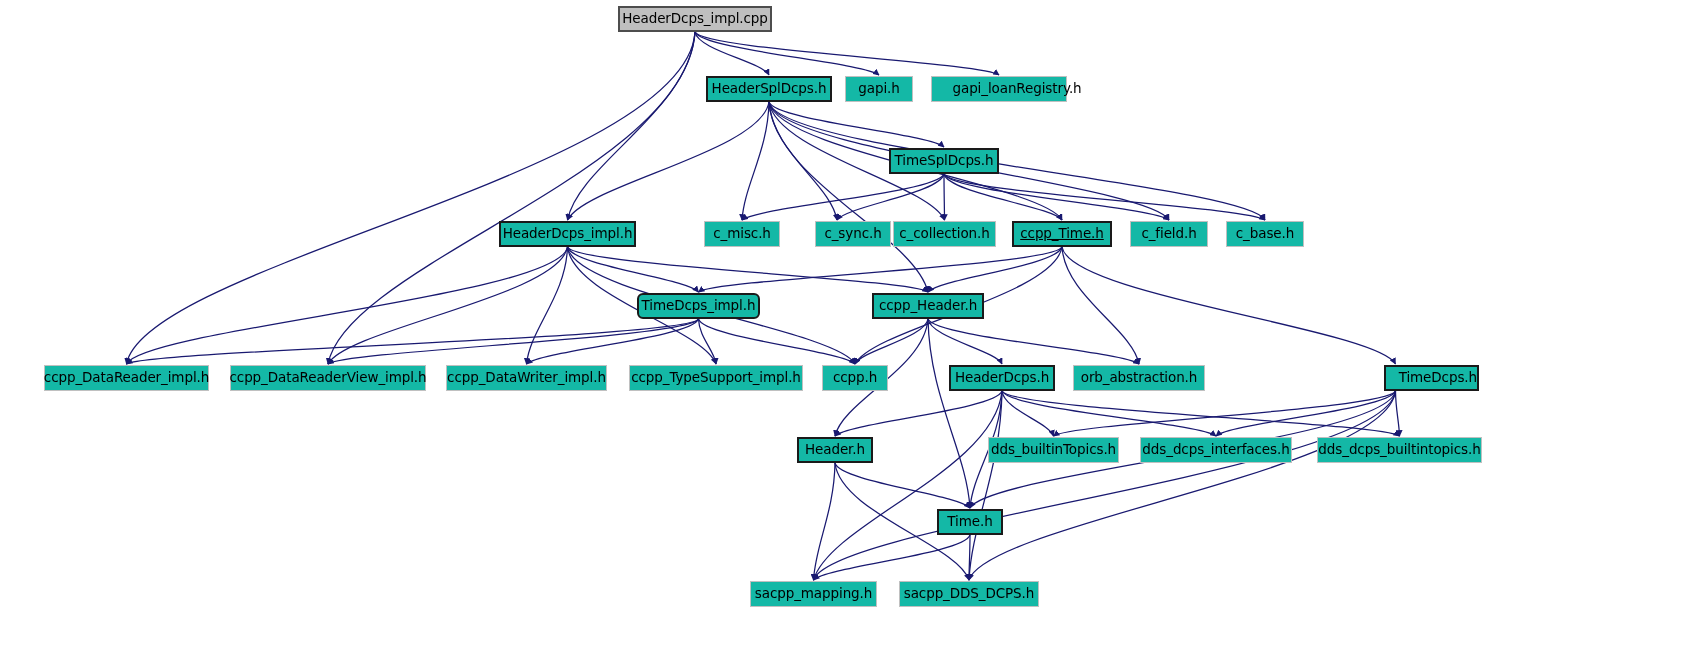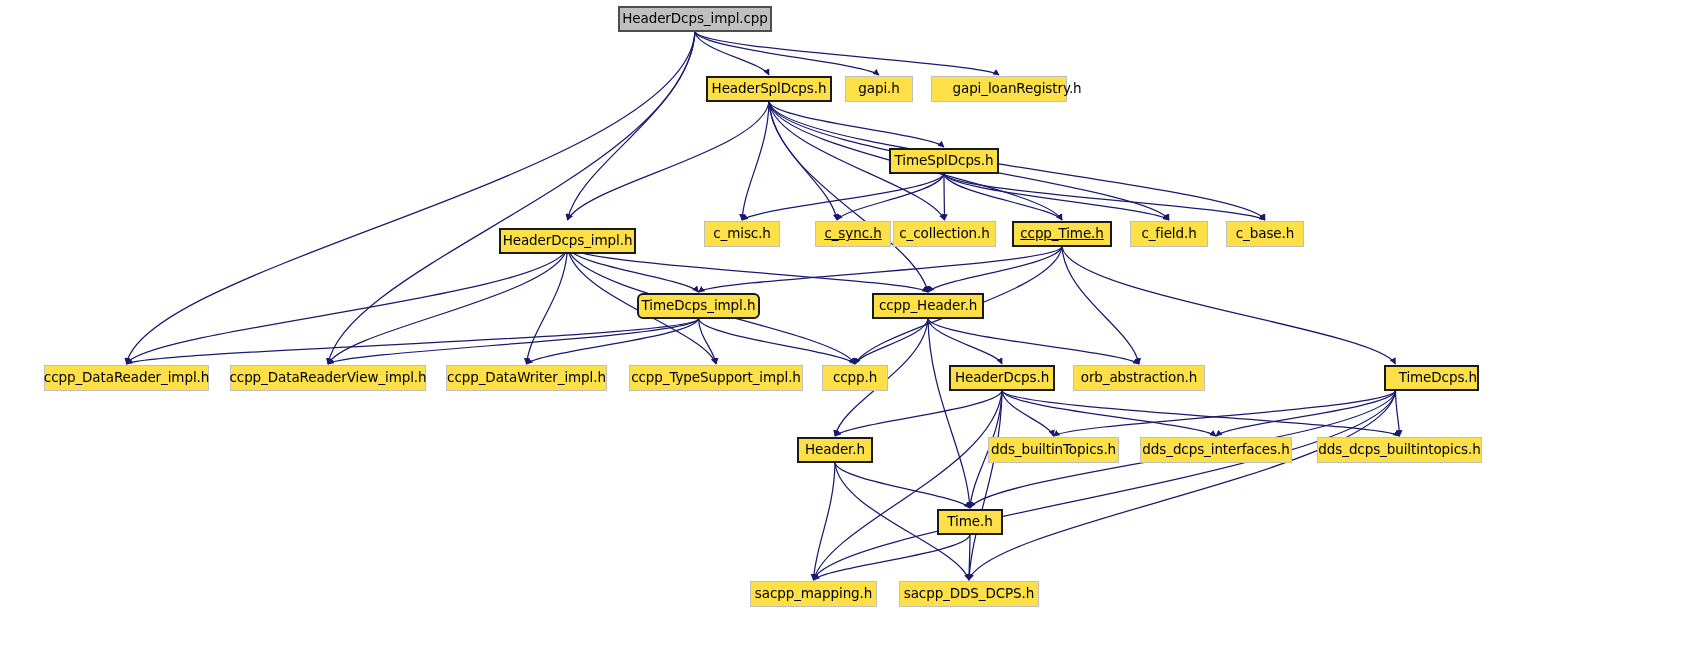--- a/index.html
+++ b/index.html
@@ -4,21 +4,21 @@
 <title>HeaderDcps_impl.cpp include dependency graph</title>
 <style>
   html,body{margin:0;padding:0;background:#ffffff;}
   body{font-family:"DejaVu Sans","Liberation Sans",sans-serif;}
   #graph-root{position:relative;width:1681px;height:659px;background:#ffffff;overflow:hidden;margin-left:36px;}
   #edge-layer{position:absolute;left:0;top:0;width:1681px;height:659px;}
   .node{
     position:absolute;
     box-sizing:border-box;
     display:flex;align-items:center;justify-content:center;
-    background:#fde047;
+    background:#14b8a6;
     border:1px solid #c0c0c0;
     color:#000000;
     font-size:13.5px;
     line-height:1;
     white-space:nowrap;
     height:26px;
     letter-spacing:-0.1px;
   }
   .node.bold{border:2px solid #1a1a1a;}
   .node.root{background:#bfbfbf;border:2px solid #4d4d4d;}
@@ -107,27 +107,27 @@
       </div>
       <div class="node" style="left: 809px; top: 76px; width: 68px;">
         <span class="lbl">gapi.h</span>
       </div>
       <div class="node" style="left: 895px; top: 76px; width: 136px; padding-left: 36px;">
         <span class="lbl">gapi_loanRegistry.h</span>
       </div>
       <div class="node bold" style="left: 853px; top: 148px; width: 110px;">
         <span class="lbl">TimeSplDcps.h</span>
       </div>
-      <div class="node bold" style="left: 463px; top: 228px; width: 137px;">
+      <div class="node bold" style="left: 463px; top: 221px; width: 137px;">
         <span class="lbl">HeaderDcps_impl.h</span>
       </div>
       <div class="node" style="left: 668px; top: 221px; width: 76px;">
         <span class="lbl">c_misc.h</span>
       </div>
-      <div class="node" style="left: 779px; top: 221px; width: 76px; text-decoration: underline;">
+      <div class="node" style="left: 779px; top: 221px; width: 76px;">
         <span class="lbl">c_sync.h</span>
       </div>
       <div class="node" style="left: 857px; top: 221px; width: 103px;">
         <span class="lbl">c_collection.h</span>
       </div>
       <div class="node bold" style="left: 976px; top: 221px; width: 100px; text-decoration: underline;">
         <span class="lbl">ccpp_Time.h</span>
       </div>
       <div class="node" style="left: 1094px; top: 221px; width: 78px;">
         <span class="lbl">c_field.h</span>

